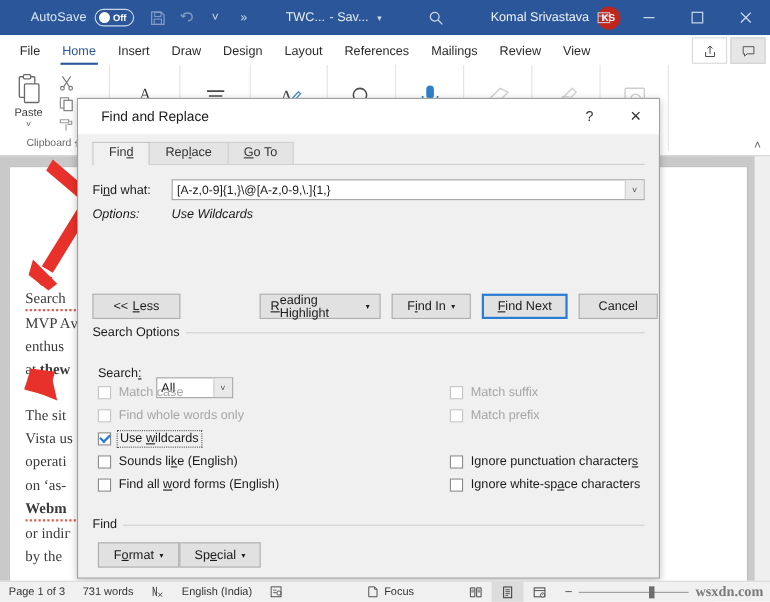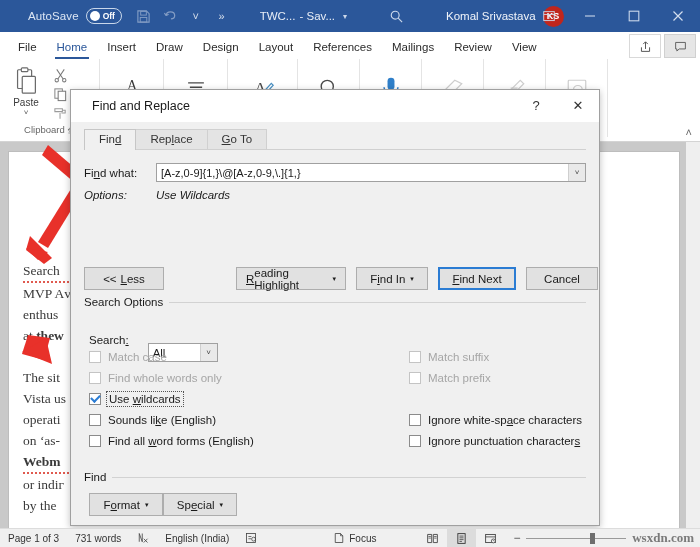--- a/index.html
+++ b/index.html
@@ -222,21 +222,21 @@
 
   .group-title { font-size: 11.5px; color: #1a1a1a; white-space: nowrap; }
   .fieldset {
     position: absolute; left: 13px; right: 13px;
     display: flex; align-items: center; gap: 6px;
   }
   .fieldset .line { flex: 1; height: 1px; background: #d2d2d2; }
   #so-fieldset { top: 206px; }
   #find-fieldset { top: 381px; }
 
-  .search-row { position: absolute; left: 18px; top: 228px; display: flex; align-items: center; gap: 19px; }
+  .search-row { position: absolute; left: 18px; top: 228px; display: flex; align-items: center; gap: 13px; }
   .select {
     width: 70px; height: 19px; background: #fff;
     border: 1px solid #a0a0a0;
     display: flex; align-items: center; justify-content: space-between; margin-top: 25px;
   }
   .select .sv { padding-left: 4px; font-size: 11.5px; }
   .select .sarrow {
     width: 17px; height: 17px; background: #e9e9e9; border-left: 1px solid #cfcfcf;
     display: flex; align-items: center; justify-content: center; font-size: 8px; color: #444;
   }
@@ -617,25 +617,25 @@
         <span class="cbox dim"></span>
         <span class="cblabel dim">Match suffix</span>
       </div>
       <div class="cbrow">
         <span class="cbox dim"></span>
         <span class="cblabel dim">Match prefix</span>
       </div>
       <div class="cbrow"></div>
       <div class="cbrow">
         <span class="cbox"></span>
+        <span class="cblabel">Ignore punctuation character<span class="u">s</span></span>
+      </div>
+      <div class="cbrow">
+        <span class="cbox"></span>
         <span class="cblabel">Ignore white-sp<span class="u">a</span>ce characters</span>
-      </div>
-      <div class="cbrow">
-        <span class="cbox"></span>
-        <span class="cblabel">Ignore punctuation character<span class="u">s</span></span>
       </div>
     </div>
 
     <div class="fieldset" id="find-fieldset">
       <span class="group-title">Find</span>
       <span class="line"></span>
     </div>
 
     <div class="fmtrow">
       <div class="btn" style="min-width:74px;">F<span class="u">o</span>rmat<span class="caret">▾</span></div>

